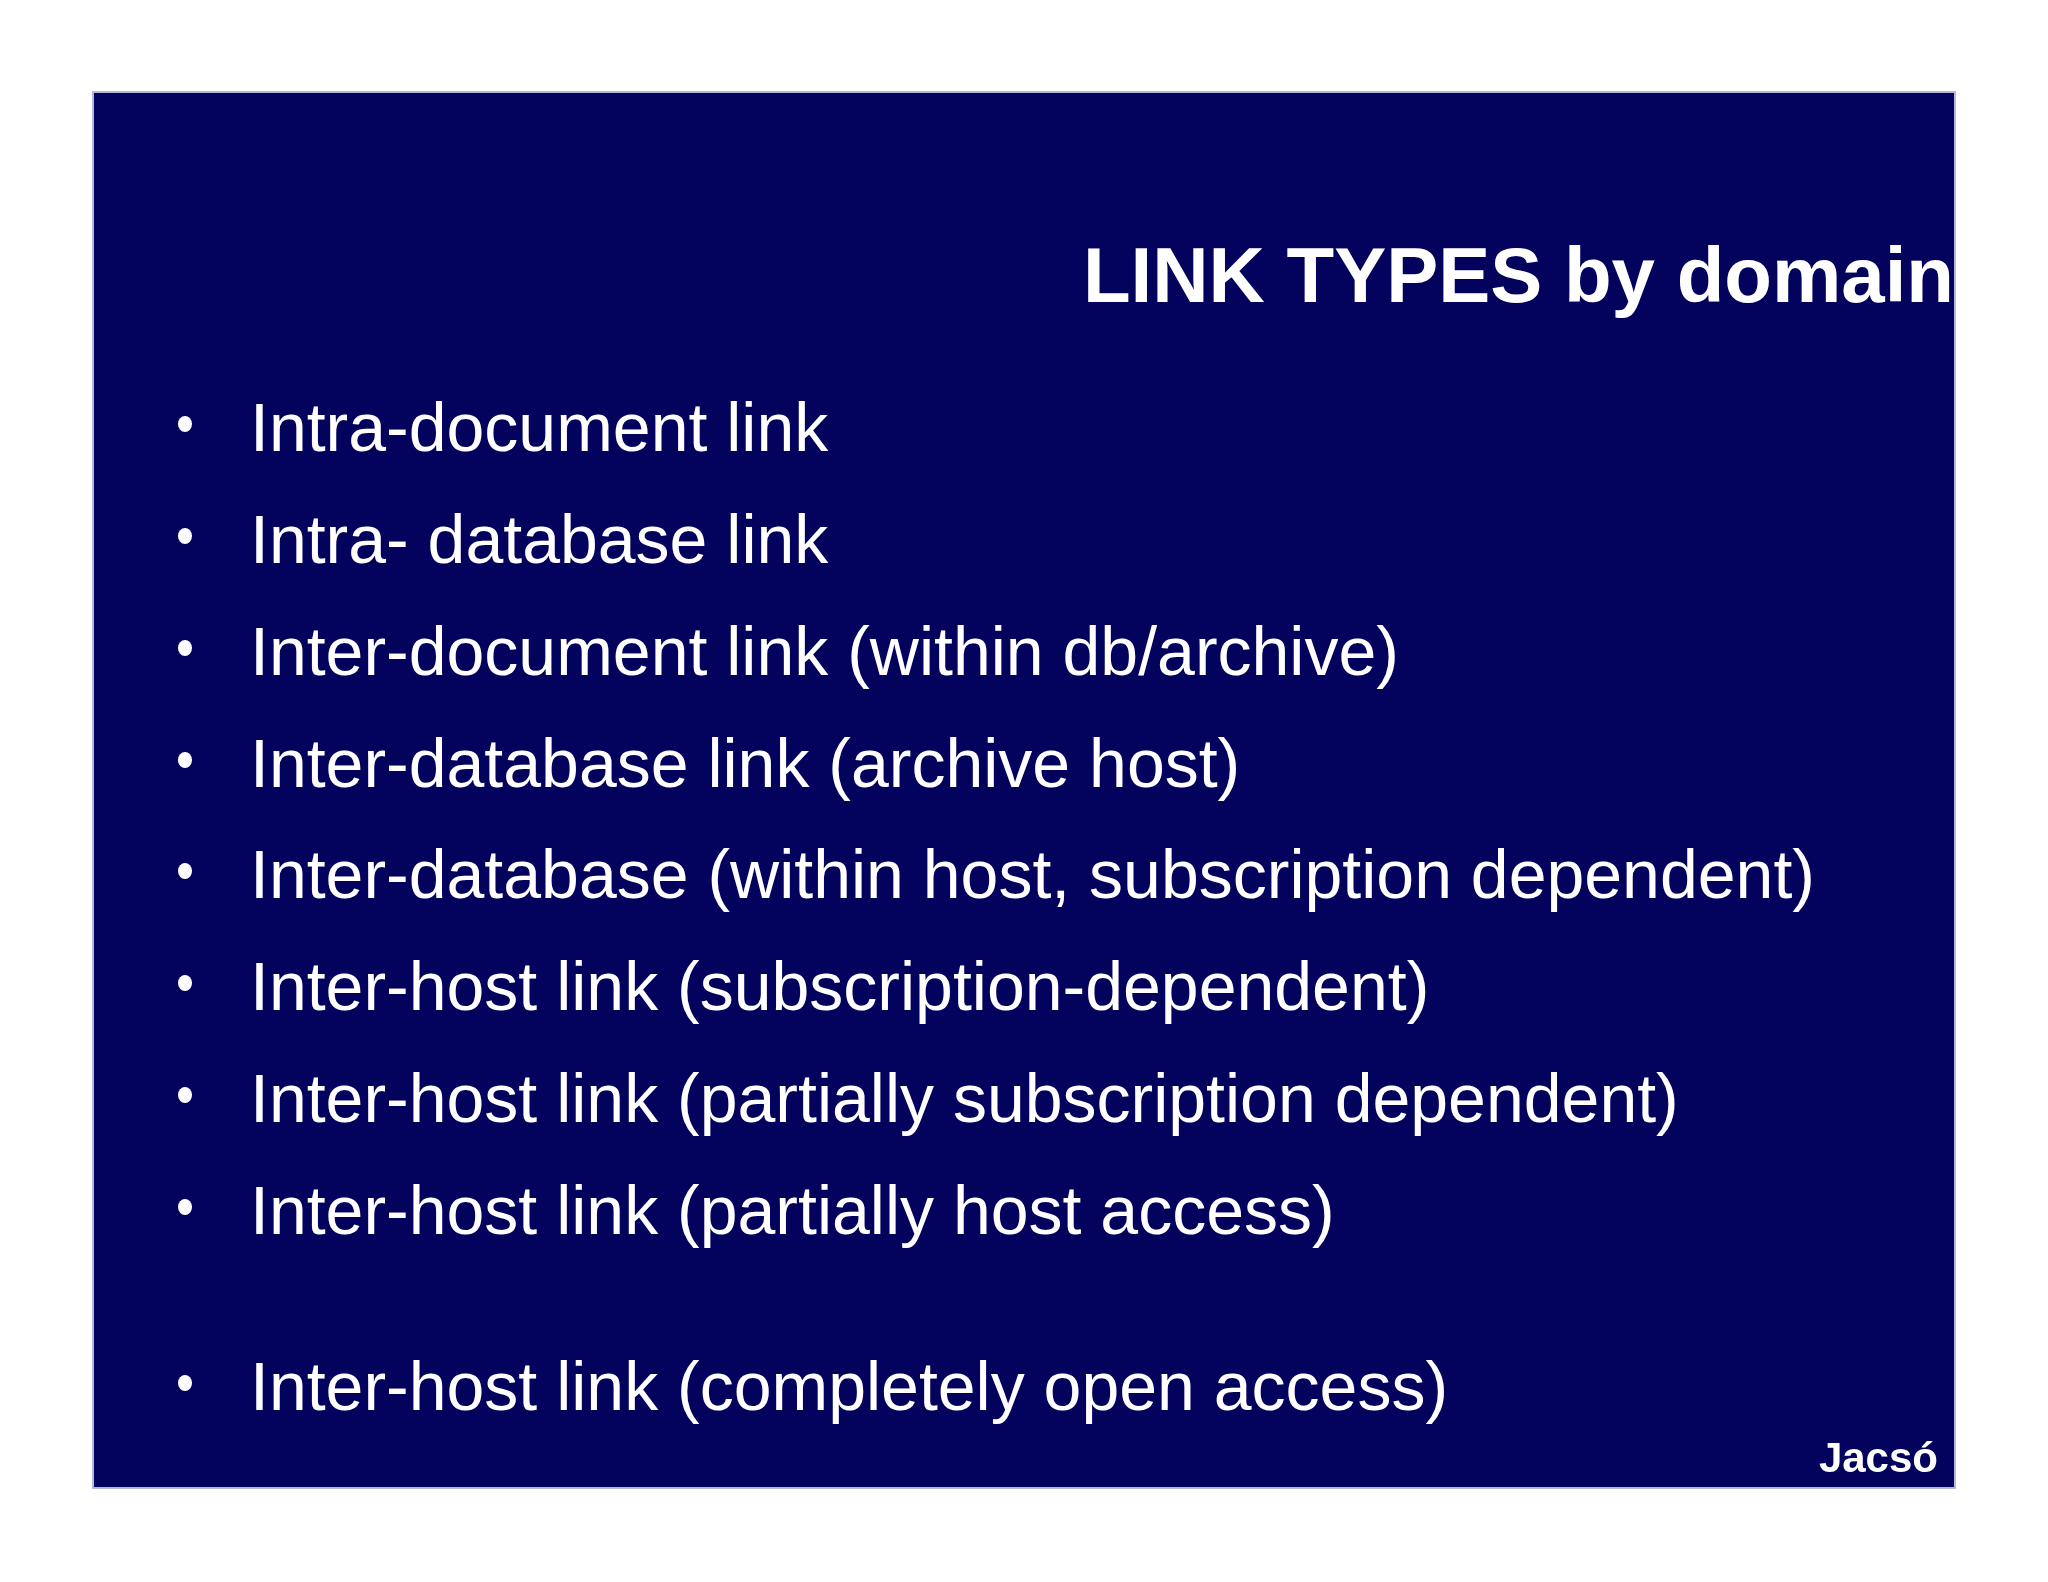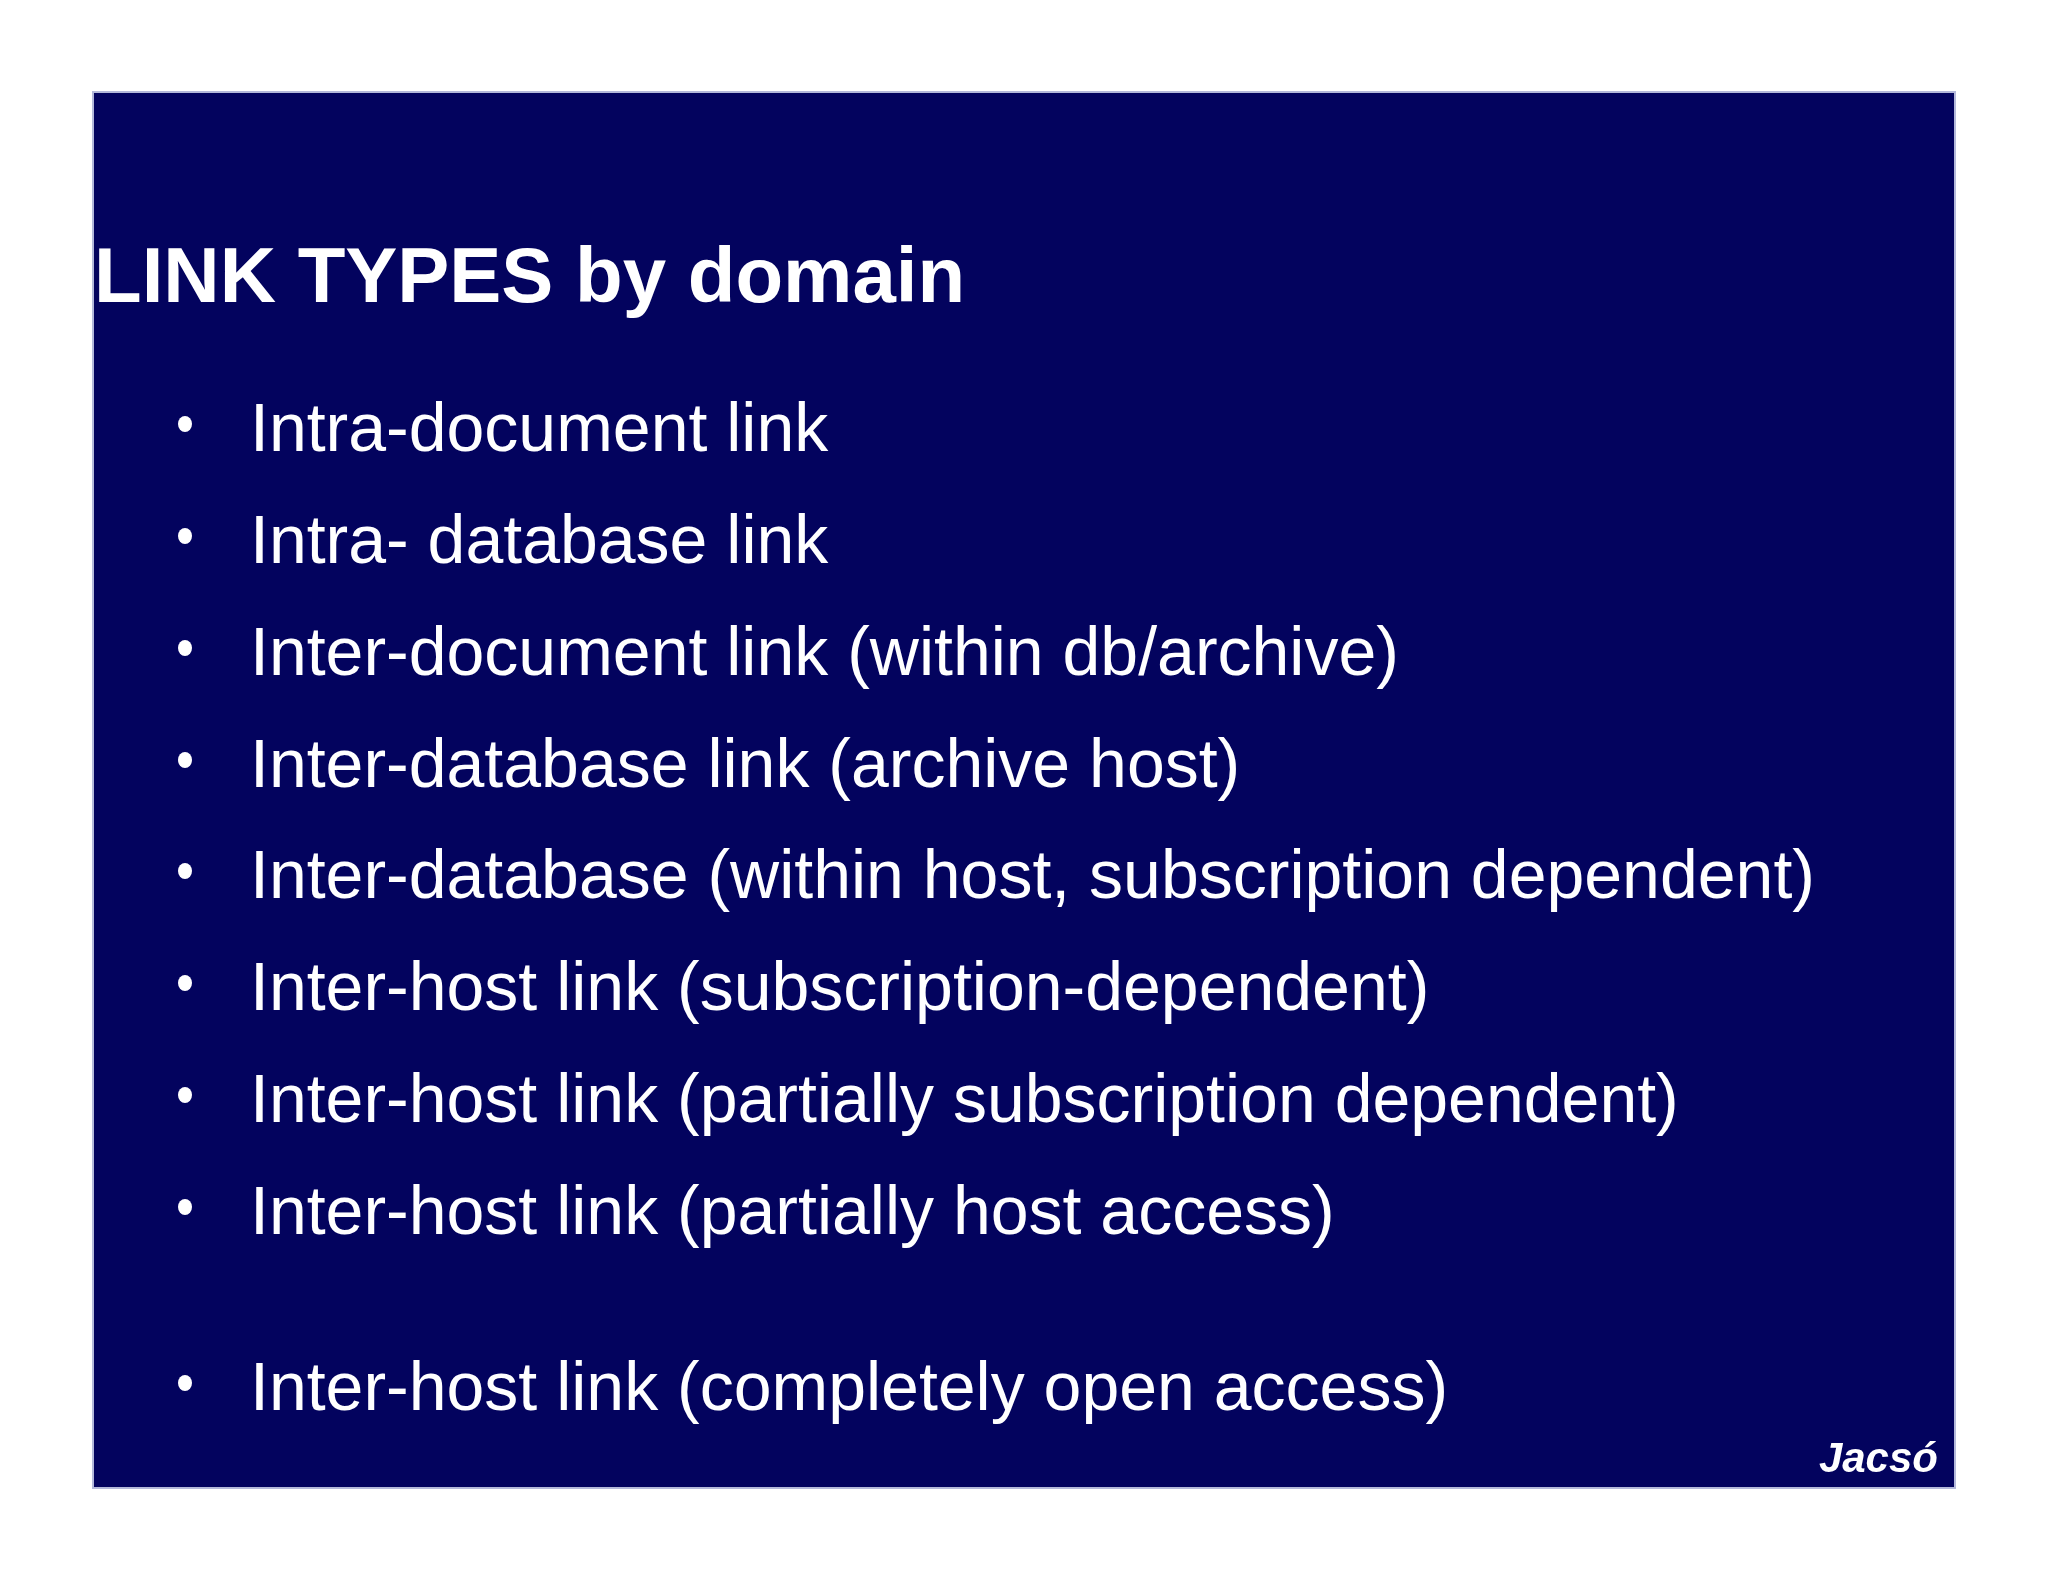--- a/index.html
+++ b/index.html
@@ -25,21 +25,21 @@
     width: 1864px;
     height: 1398px;
     background: var(--background);
     border: 2px solid var(--border);
   }
   .slide-title {
     position: absolute;
     top: 137px;
     left: 0;
     width: 100%;
-    text-align: left;
+    text-align: right;
     color: var(--text);
     font-size: 78px;
     font-weight: bold;
     letter-spacing: 0px;
     white-space: nowrap;
   }
   .bullet-list {
     position: absolute;
     left: 0; top: 0;
     width: 100%; height: 100%;
@@ -73,21 +73,20 @@
   .bi-7 { top: 1078px; }
   .bi-8 { top: 1254px; }
   .author-credit {
     position: absolute;
     right: 16px;
     top: 1341px;
     color: var(--text);
     font-size: 42px;
     font-weight: bold;
     white-space: nowrap;
-    font-style: italic;
   }
 </style>
 </head>
 <body>
 
 <div class="canvas">
   <div class="slide">
 
     <div class="slide-title">LINK TYPES by domain</div>
 

